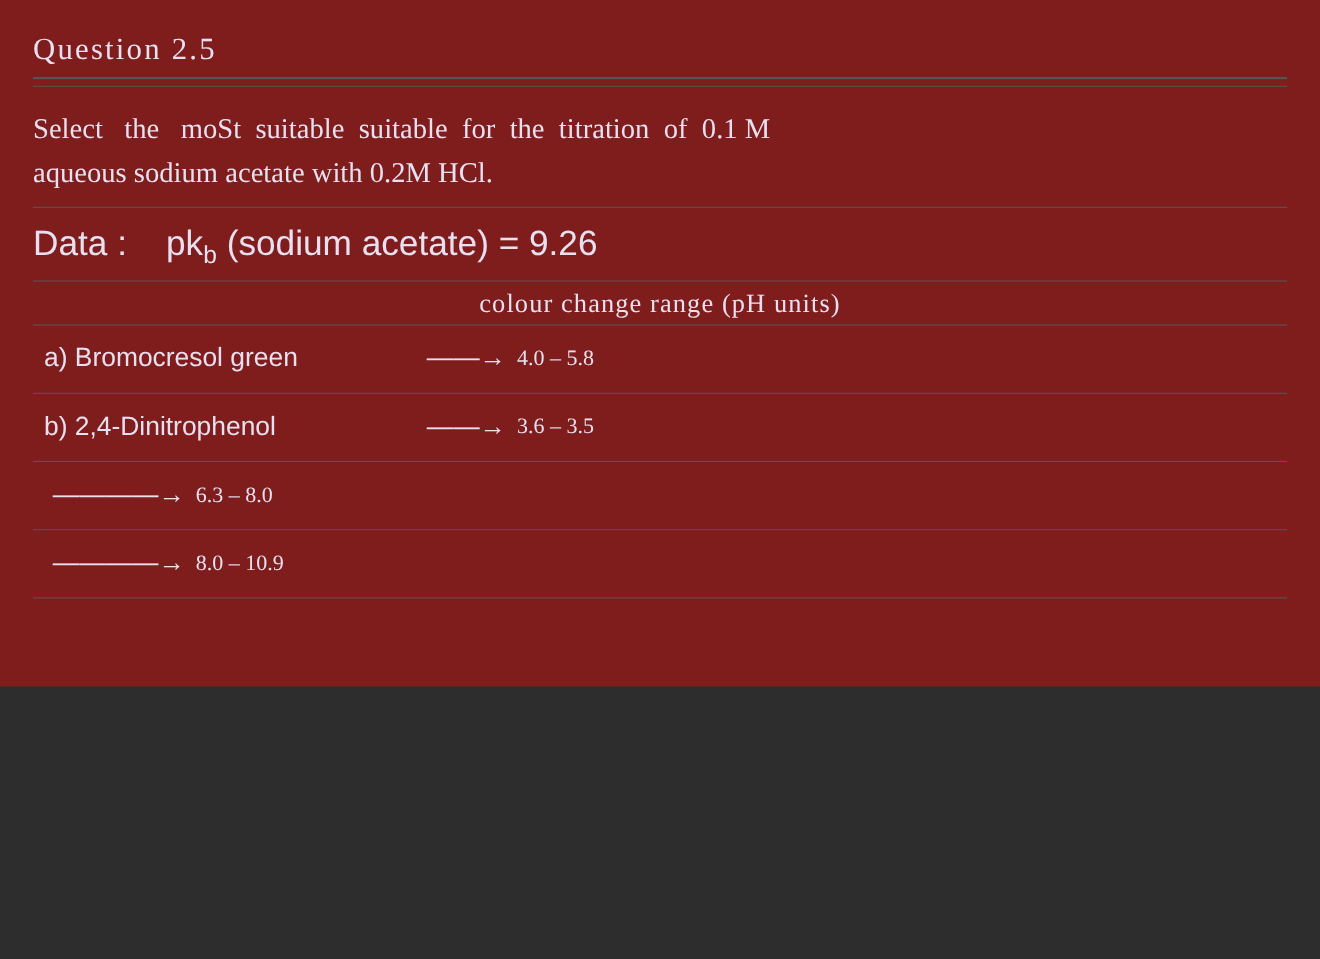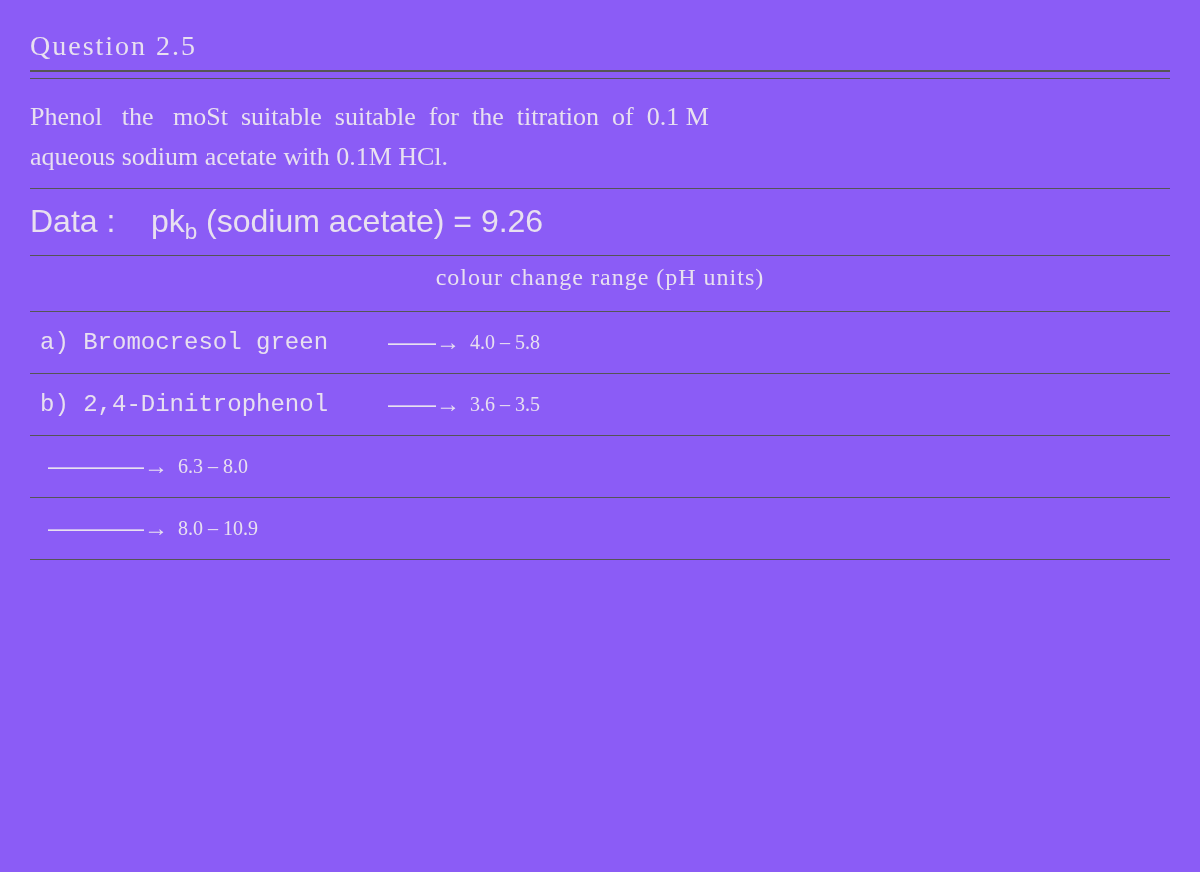--- a/index.html
+++ b/index.html
@@ -8,22 +8,22 @@
       width: 1200px;
       height: 872px;
       background-color: #2d2d2d;
       font-family: 'Segoe UI', sans-serif;
       overflow: hidden;
       position: relative;
     }
 
     .page {
       width: 1200px;
-      height: 872px;
-      background-color: #8b5cf6;
+      height: 624px;
+      background-color: #7f1d1d;
       padding: 20px 30px;
       position: relative;
     }
 
     .title-section {
       padding: 10px 0 8px 0;
       border-bottom: 2px solid #555;
     }
 
     .title-text {
@@ -71,74 +71,74 @@
 
     .option-row {
       display: flex;
       align-items: center;
       padding: 10px 0 10px 10px;
       border-bottom: 1.5px solid #555;
       min-height: 62px;
     }
 
     .option-label {
-      font-family: Liberation Mono, monospace;
+      font-family: Liberation Sans, sans-serif;
       color: #e8e0f0;
       font-size: 24px;
       min-width: 340px;
     }
 
     .arrow {
       color: #e8e0f0;
       font-size: 24px;
       margin: 0 10px 0 8px;
       font-family: Arial, sans-serif;
     }
 
     .range-text {
       font-family: 'Segoe Print', 'Comic Sans MS', cursive;
       color: #e8e0f0;
       font-size: 20px;
     }
 
     .colour-header {
       text-align: center;
-      padding: 8px 0 20px 0;
+      padding: 8px 0 4px 0;
       border-bottom: 1.5px solid #555;
     }
 
     sub {
       font-size: 0.7em;
     }
   </style>
 </head>
 <body>
 
 <div class="page">
 
   <div class="title-section">
     <span class="title-text">Question 2.5</span>
   </div>
 
   <hr class="divider" style="margin-top:6px;">
 
   <div class="question-body">
     <div class="question-line">
-      <span>Phenol</span>&nbsp;&nbsp;
+      <span>Select</span>&nbsp;&nbsp;
       <span>the</span>&nbsp;&nbsp;
       <span>moSt</span>&nbsp;
       <span>suitable</span>&nbsp;
       <span>suitable</span>&nbsp;
       <span>for</span>&nbsp;
       <span>the</span>&nbsp;
       <span>titration</span>&nbsp;
       <span>of</span>&nbsp;
       <span>0.1 M</span>
     </div>
-    <div class="question-line">aqueous  sodium  acetate    with    0.1M   HCl.</div>
+    <div class="question-line">aqueous  sodium  acetate    with    0.2M   HCl.</div>
   </div>
 
   <div class="data-section">
     <span class="data-line">
       <span>Data :</span>&nbsp;&nbsp;&nbsp;
       pk<sub>b</sub> (sodium acetate) = 9.26
     </span>
   </div>
 
   <div class="colour-header">

